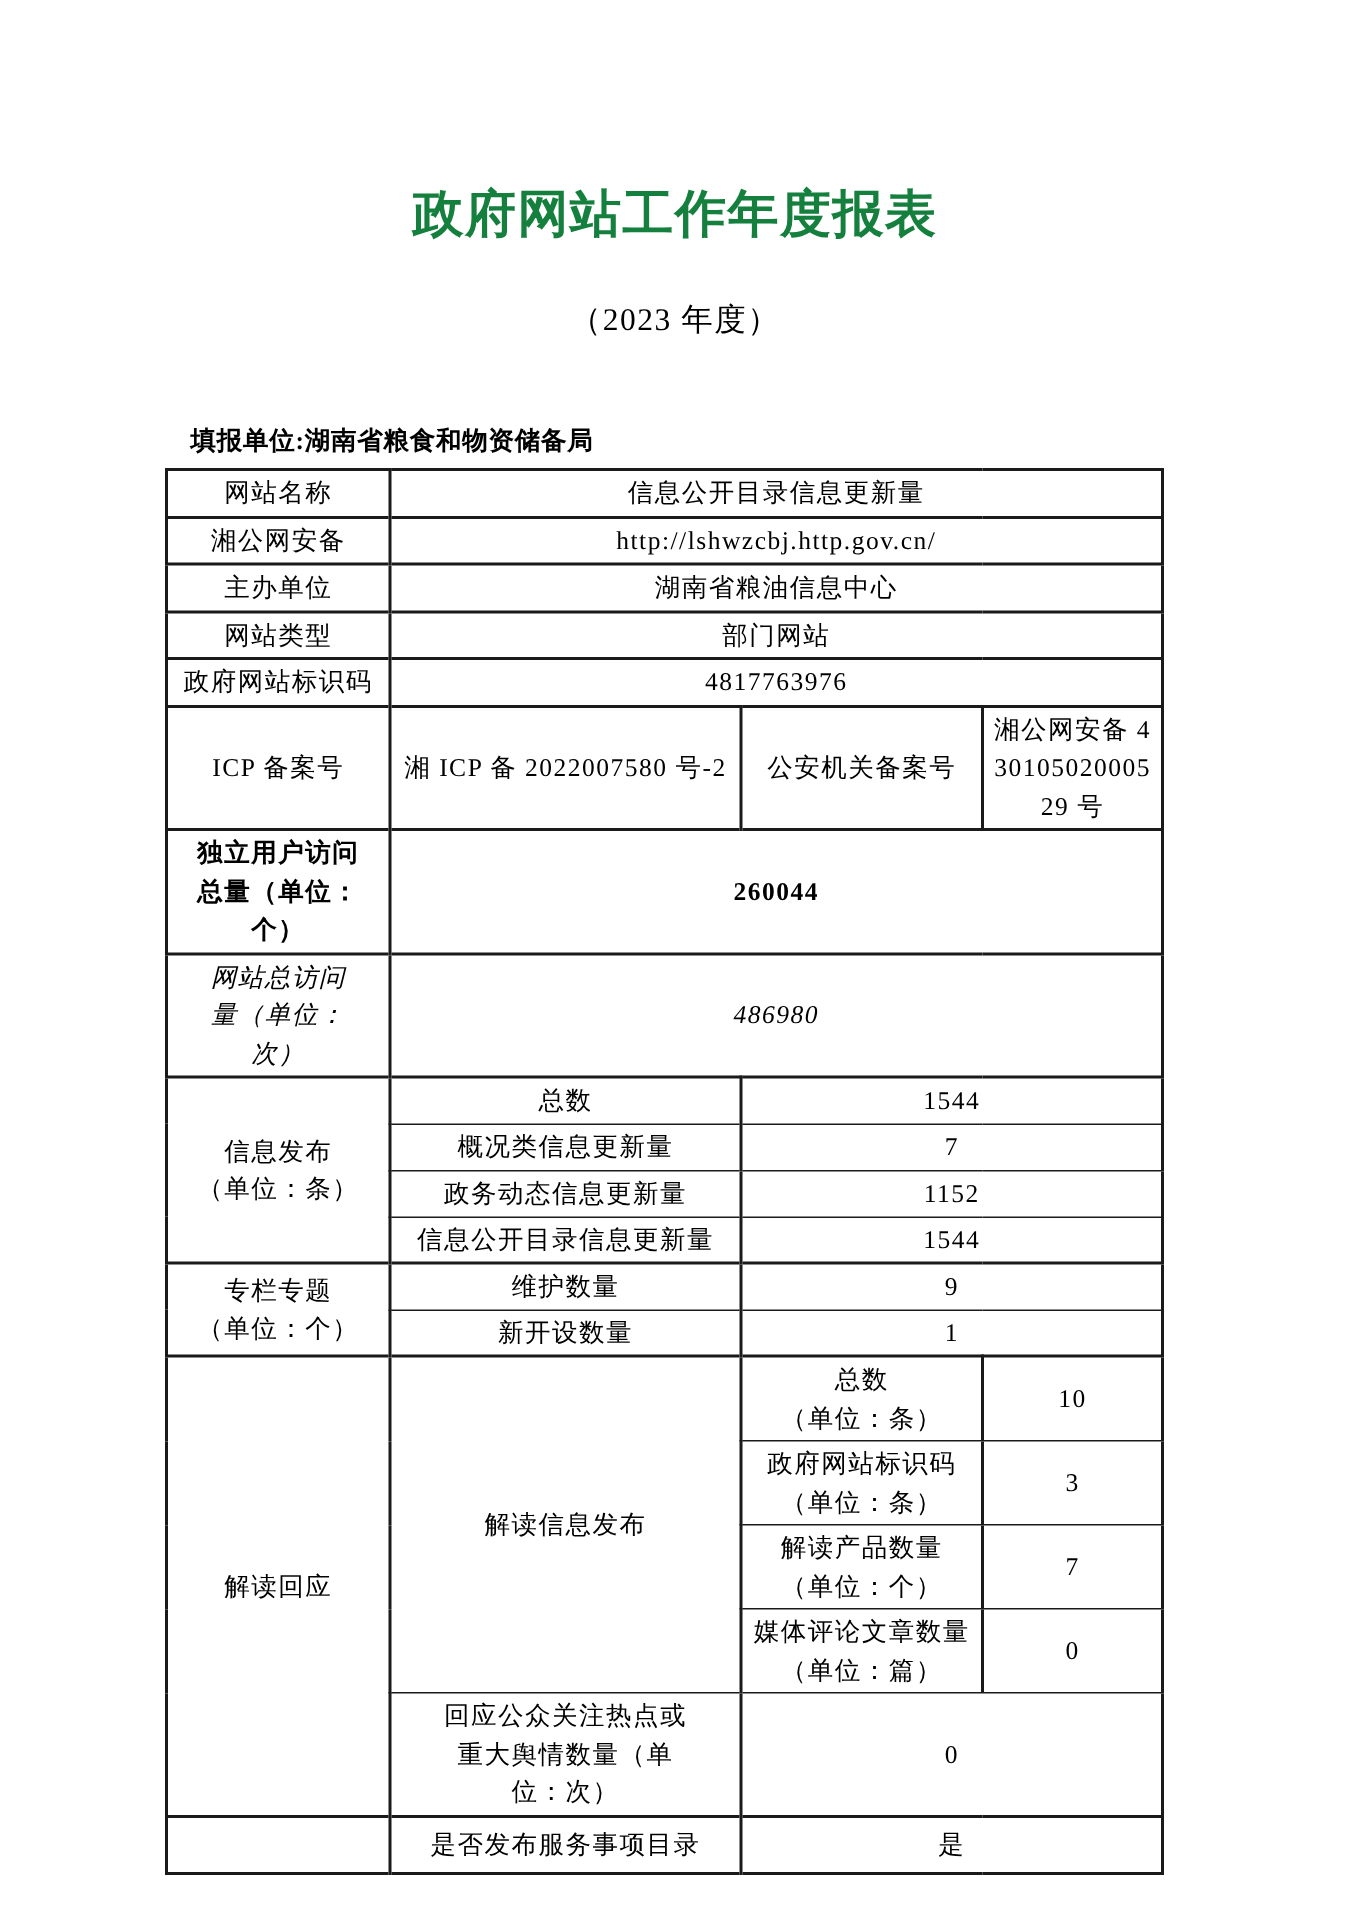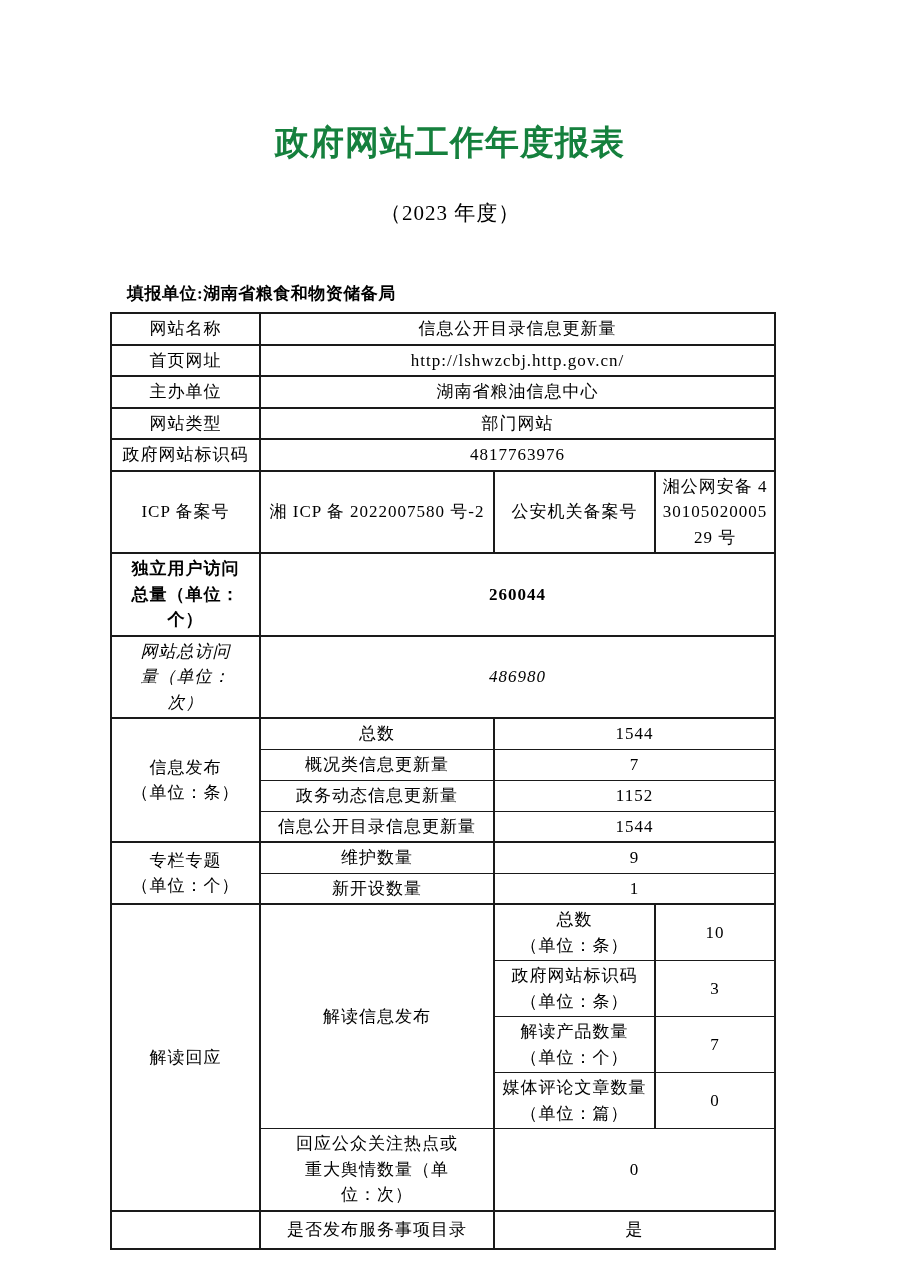--- a/index.html
+++ b/index.html
@@ -85,21 +85,21 @@
       <col style="width:161px">
       <col style="width:120px">
     </colgroup>
 
     <tbody>
         <tr class="t h31">
       <td>网站名称</td>
       <td colspan="3">信息公开目录信息更新量</td>
     </tr>
     <tr class="t h31">
-      <td>首页网址</td>
+      <td>湘公网安备</td>
       <td colspan="3">http://lshwzcbj.http.gov.cn/</td>
     </tr>
     <tr class="t h31">
       <td>主办单位</td>
       <td colspan="3">湖南省粮油信息中心</td>
     </tr>
     <tr class="t h31">
       <td>网站类型</td>
       <td colspan="3">部门网站</td>
     </tr>

